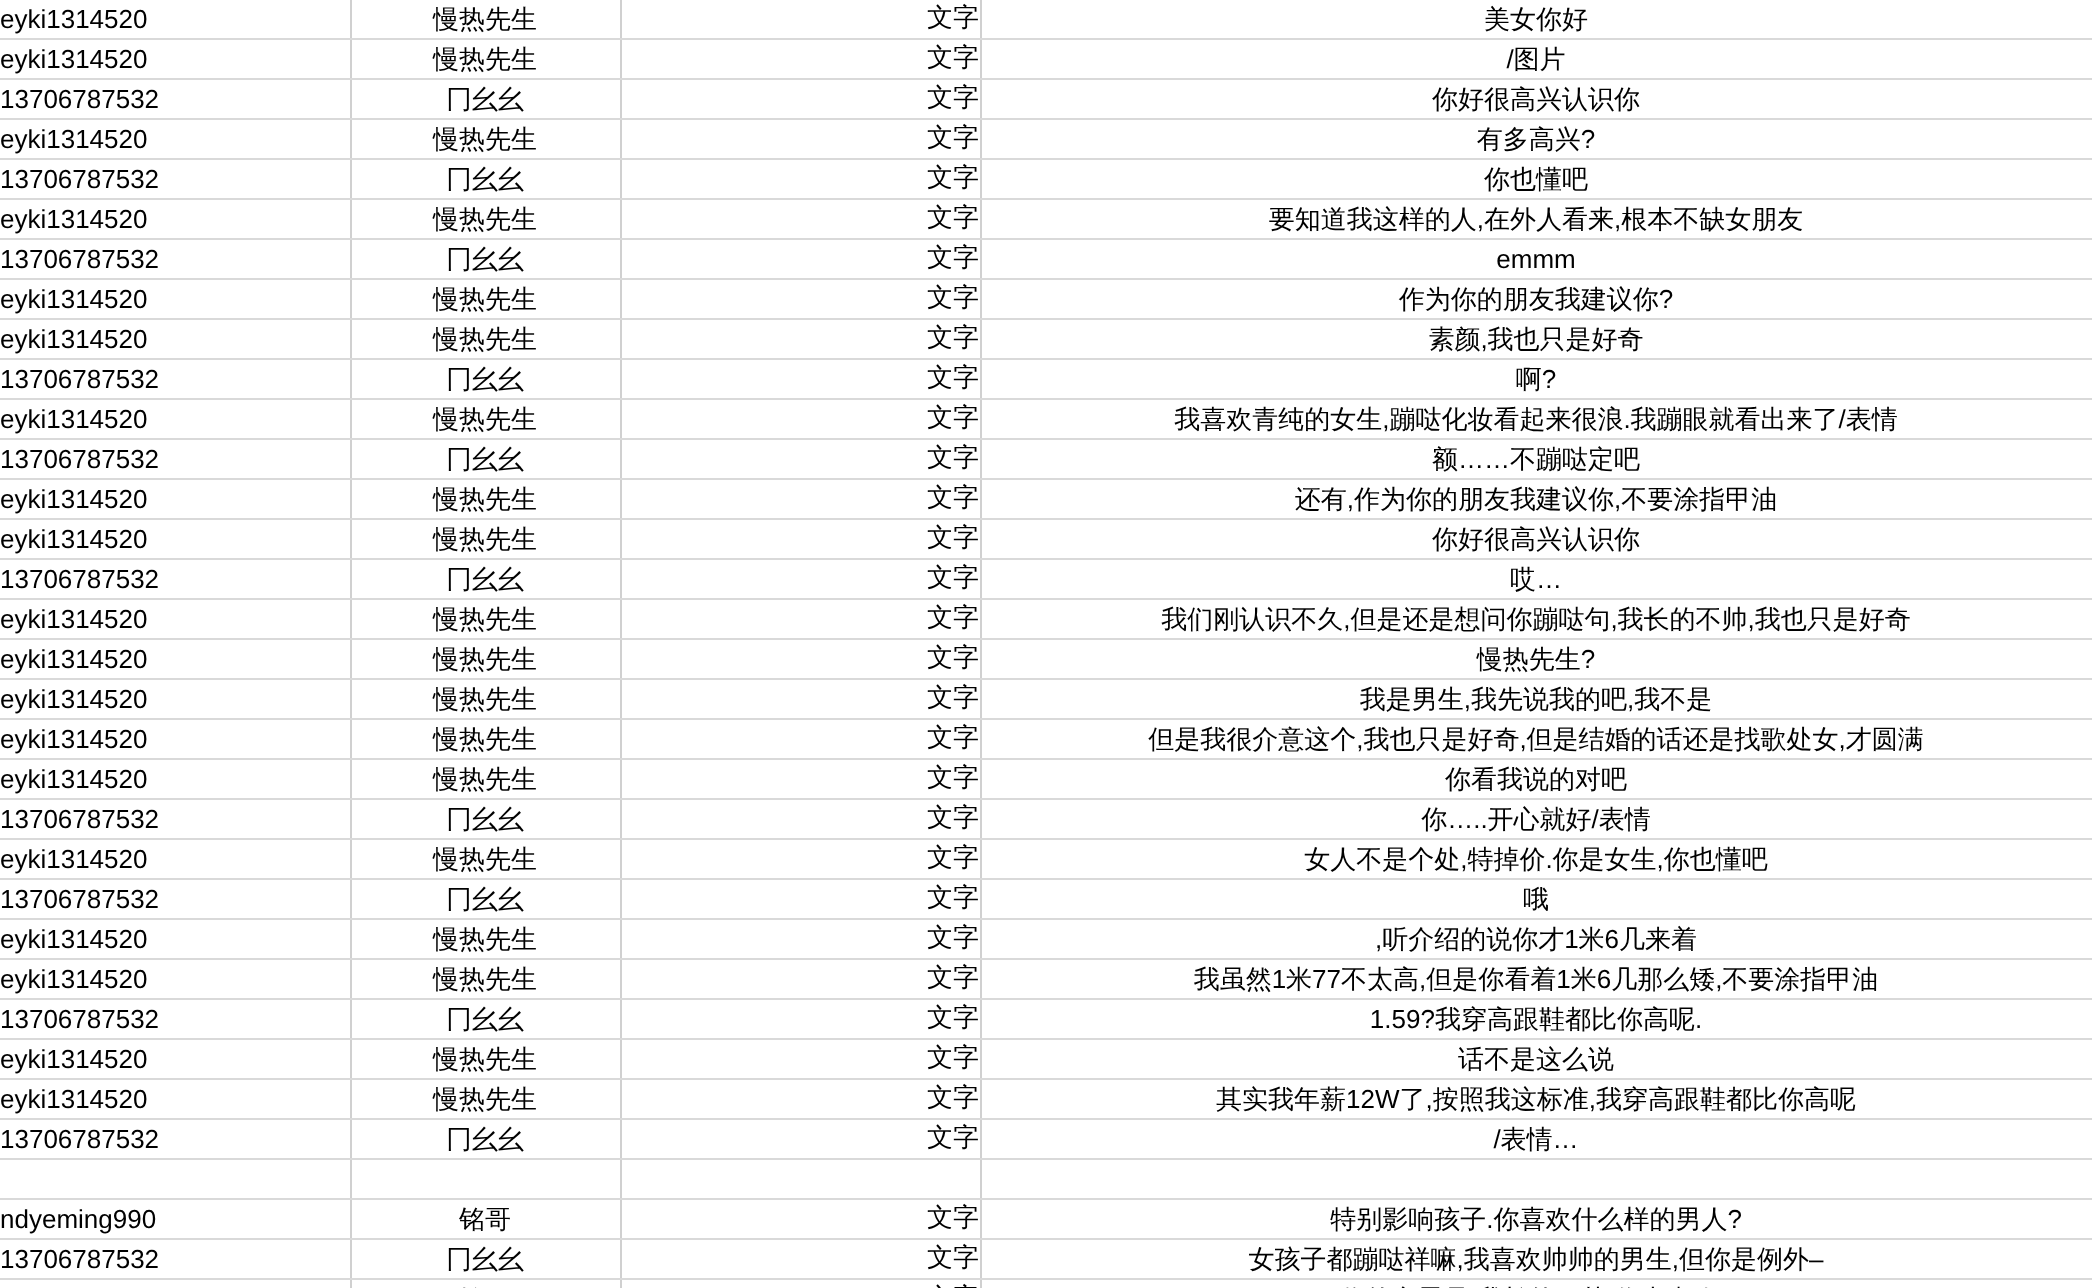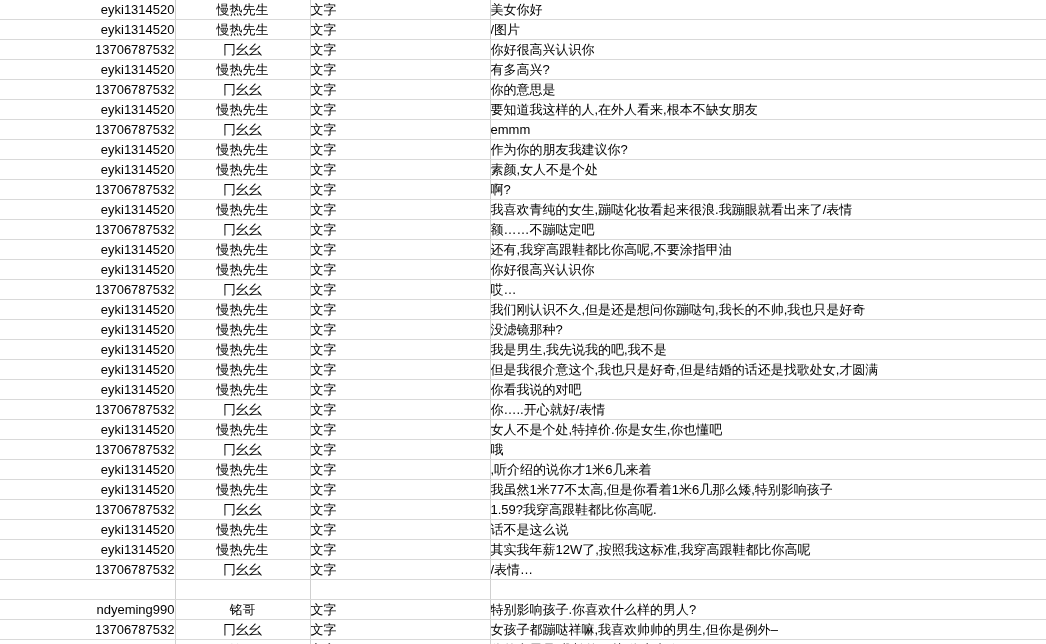--- a/index.html
+++ b/index.html
@@ -28,32 +28,33 @@
     border-right: 1px solid #d0d0d0;
     white-space: nowrap;
     overflow: hidden;
   }
   col.c-account { width: 175px; }
   col.c-nick    { width: 135px; }
   col.c-type    { width: 180px; }
   col.c-msg     { width: 556px; }
 
   .cell-account {
-    text-align: right;
+    text-align: left;
     padding-right: 14px;
   }
   .cell-nick {
     text-align: center;
   }
   .cell-type {
-    text-align: left;
+    text-align: right;
     padding-left: 68px;
+    font-family: Liberation Mono, monospace;
   }
   .cell-msg {
-    text-align: left;
+    text-align: center;
     padding-right: 8px;
   }
   tr.blank td {
     border-bottom: 1px solid #d9d9d9;
   }
 </style>
 </head>
 <body>
 
 <table class="sheet">
@@ -85,21 +86,21 @@
       <tr>
         <td class="cell-account">eyki1314520</td>
         <td class="cell-nick">慢热先生</td>
         <td class="cell-type">文字</td>
         <td class="cell-msg">有多高兴?</td>
       </tr>
       <tr>
         <td class="cell-account">13706787532</td>
         <td class="cell-nick">冂幺幺</td>
         <td class="cell-type">文字</td>
-        <td class="cell-msg">你的意思是</td>
+        <td class="cell-msg">你也懂吧</td>
       </tr>
       <tr>
         <td class="cell-account">eyki1314520</td>
         <td class="cell-nick">慢热先生</td>
         <td class="cell-type">文字</td>
         <td class="cell-msg">要知道我这样的人,在外人看来,根本不缺女朋友</td>
       </tr>
       <tr>
         <td class="cell-account">13706787532</td>
         <td class="cell-nick">冂幺幺</td>
@@ -109,21 +110,21 @@
       <tr>
         <td class="cell-account">eyki1314520</td>
         <td class="cell-nick">慢热先生</td>
         <td class="cell-type">文字</td>
         <td class="cell-msg">作为你的朋友我建议你?</td>
       </tr>
       <tr>
         <td class="cell-account">eyki1314520</td>
         <td class="cell-nick">慢热先生</td>
         <td class="cell-type">文字</td>
-        <td class="cell-msg">素颜,女人不是个处</td>
+        <td class="cell-msg">素颜,我也只是好奇</td>
       </tr>
       <tr>
         <td class="cell-account">13706787532</td>
         <td class="cell-nick">冂幺幺</td>
         <td class="cell-type">文字</td>
         <td class="cell-msg">啊?</td>
       </tr>
       <tr>
         <td class="cell-account">eyki1314520</td>
         <td class="cell-nick">慢热先生</td>
@@ -133,21 +134,21 @@
       <tr>
         <td class="cell-account">13706787532</td>
         <td class="cell-nick">冂幺幺</td>
         <td class="cell-type">文字</td>
         <td class="cell-msg">额……不蹦哒定吧</td>
       </tr>
       <tr>
         <td class="cell-account">eyki1314520</td>
         <td class="cell-nick">慢热先生</td>
         <td class="cell-type">文字</td>
-        <td class="cell-msg">还有,我穿高跟鞋都比你高呢,不要涂指甲油</td>
+        <td class="cell-msg">还有,作为你的朋友我建议你,不要涂指甲油</td>
       </tr>
       <tr>
         <td class="cell-account">eyki1314520</td>
         <td class="cell-nick">慢热先生</td>
         <td class="cell-type">文字</td>
         <td class="cell-msg">你好很高兴认识你</td>
       </tr>
       <tr>
         <td class="cell-account">13706787532</td>
         <td class="cell-nick">冂幺幺</td>
@@ -157,21 +158,21 @@
       <tr>
         <td class="cell-account">eyki1314520</td>
         <td class="cell-nick">慢热先生</td>
         <td class="cell-type">文字</td>
         <td class="cell-msg">我们刚认识不久,但是还是想问你蹦哒句,我长的不帅,我也只是好奇</td>
       </tr>
       <tr>
         <td class="cell-account">eyki1314520</td>
         <td class="cell-nick">慢热先生</td>
         <td class="cell-type">文字</td>
-        <td class="cell-msg">没滤镜那种?</td>
+        <td class="cell-msg">慢热先生?</td>
       </tr>
       <tr>
         <td class="cell-account">eyki1314520</td>
         <td class="cell-nick">慢热先生</td>
         <td class="cell-type">文字</td>
         <td class="cell-msg">我是男生,我先说我的吧,我不是</td>
       </tr>
       <tr>
         <td class="cell-account">eyki1314520</td>
         <td class="cell-nick">慢热先生</td>
@@ -205,21 +206,21 @@
       <tr>
         <td class="cell-account">eyki1314520</td>
         <td class="cell-nick">慢热先生</td>
         <td class="cell-type">文字</td>
         <td class="cell-msg">,听介绍的说你才1米6几来着</td>
       </tr>
       <tr>
         <td class="cell-account">eyki1314520</td>
         <td class="cell-nick">慢热先生</td>
         <td class="cell-type">文字</td>
-        <td class="cell-msg">我虽然1米77不太高,但是你看着1米6几那么矮,特别影响孩子</td>
+        <td class="cell-msg">我虽然1米77不太高,但是你看着1米6几那么矮,不要涂指甲油</td>
       </tr>
       <tr>
         <td class="cell-account">13706787532</td>
         <td class="cell-nick">冂幺幺</td>
         <td class="cell-type">文字</td>
         <td class="cell-msg">1.59?我穿高跟鞋都比你高呢.</td>
       </tr>
       <tr>
         <td class="cell-account">eyki1314520</td>
         <td class="cell-nick">慢热先生</td>

